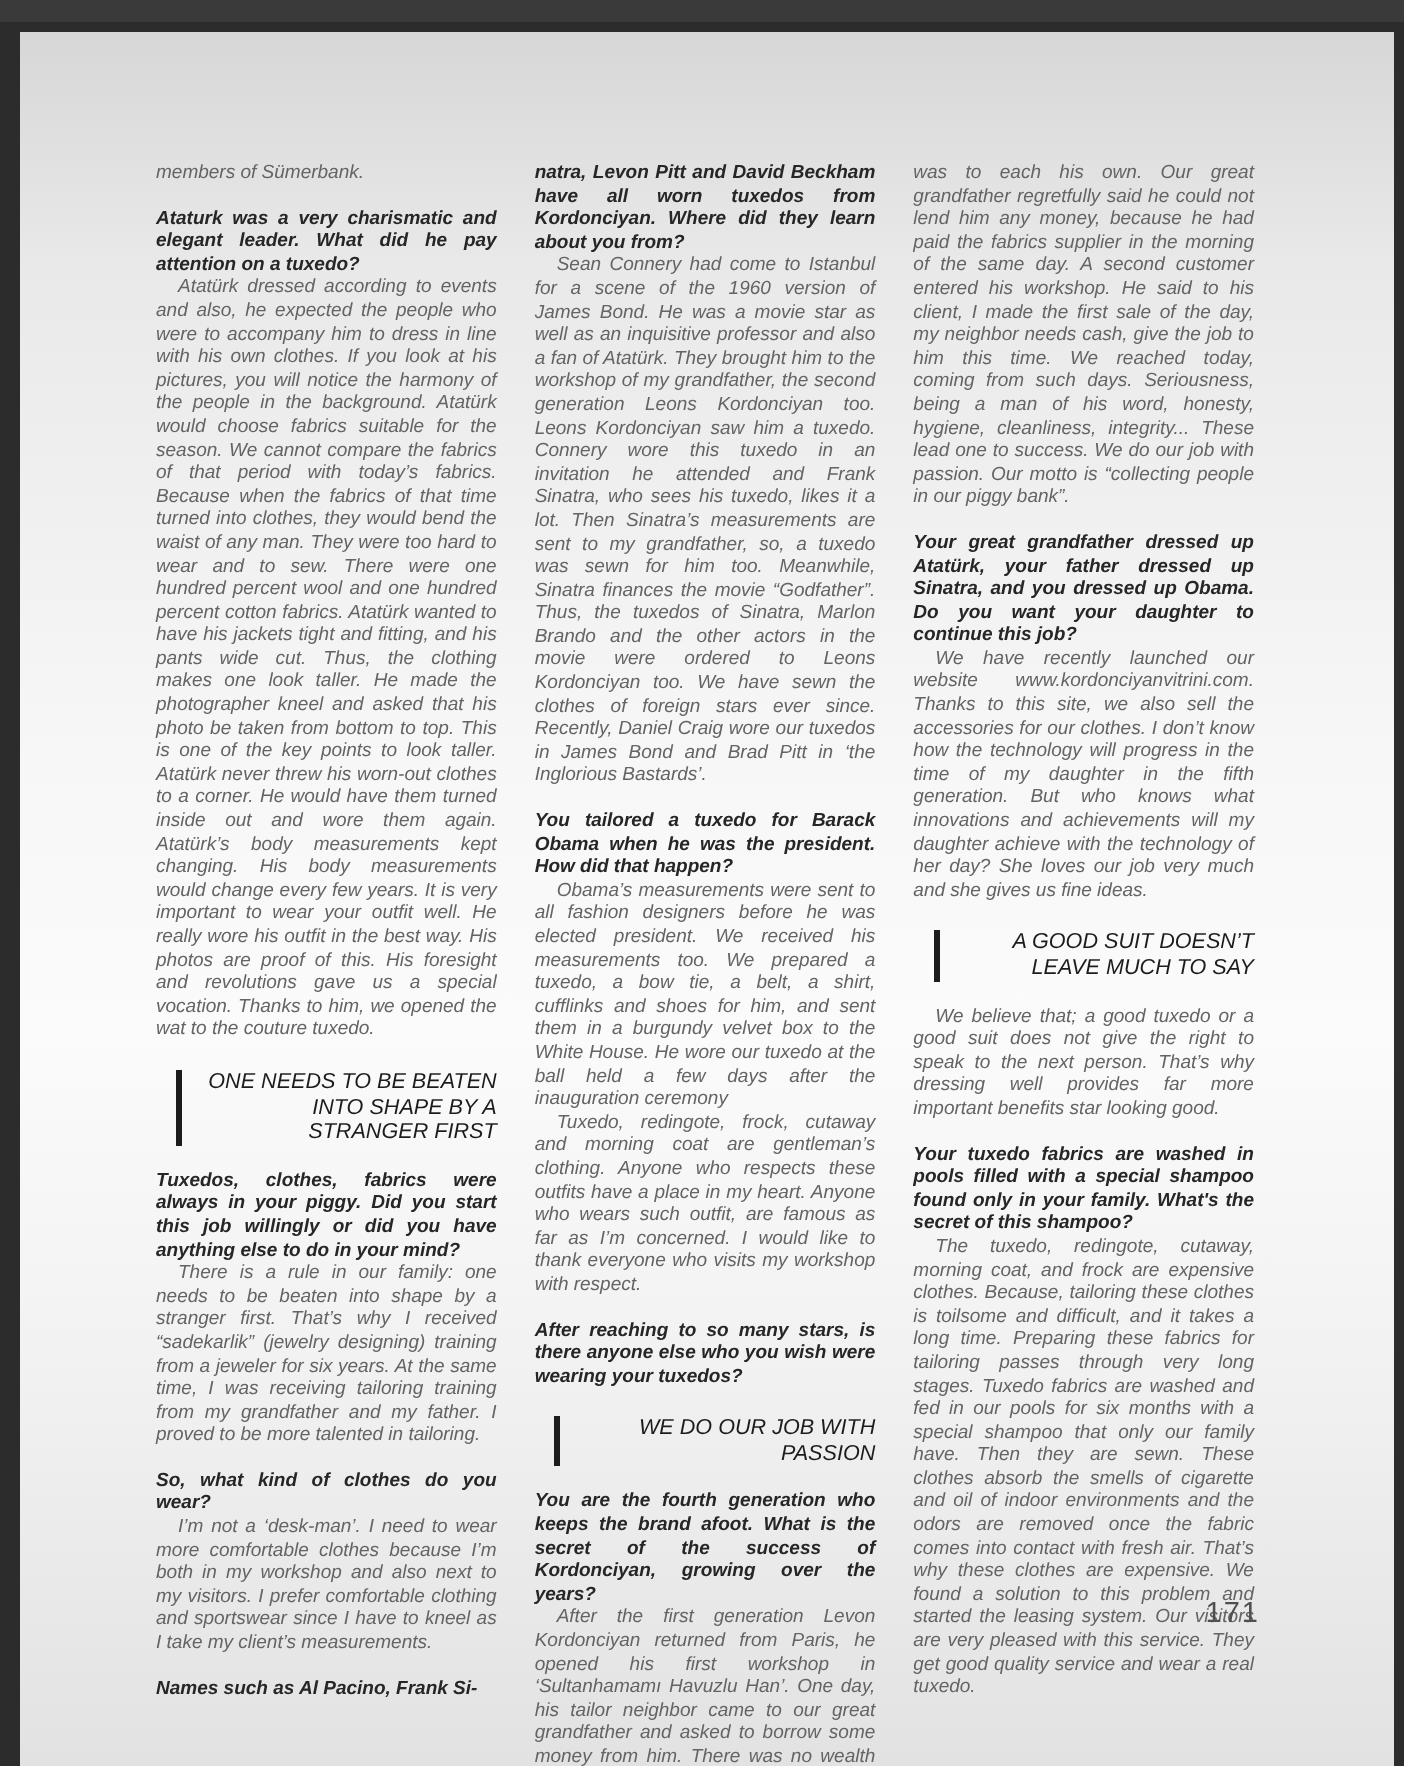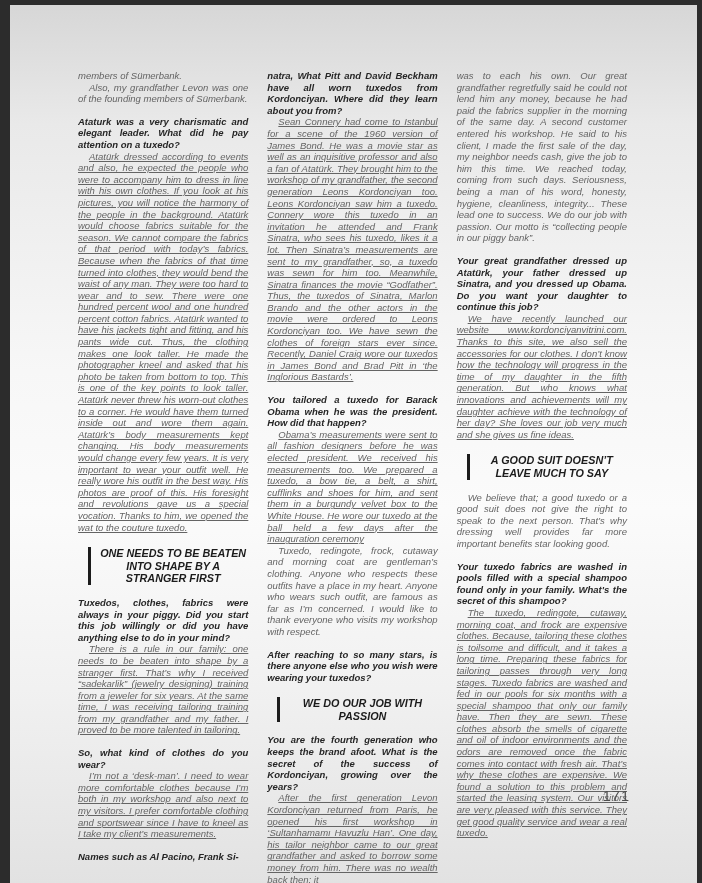--- a/index.html
+++ b/index.html
@@ -1,21 +1,21 @@
 <!DOCTYPE html>
 <html><head>
 <meta charset="utf-8">
 <style>
   html,body{margin:0;padding:0;}
   body{
     width:702px;height:883px;overflow:hidden;position:relative;
     font-family:"Liberation Sans",sans-serif;
     background:#3a3a3a;
   }
-  .canvas{position:absolute;inset:0;}
+  .canvas{position:absolute;inset:0;margin-top:11px;}
   .bg{
     position:absolute;inset:0;
     background:linear-gradient(180deg,#d6d6d6 0%,#e9e9e9 14%,#f7f7f7 42%,#fbfbfb 58%,#f1f1f1 78%,#e2e2e2 100%);
   }
   .bar{position:absolute;background:#2c2c2c;}
   .bar-top{top:0;left:0;right:0;height:5px;}
   .bar-left{top:0;left:0;bottom:0;width:10px;}
   .bar-right{top:0;right:0;bottom:0;width:5px;}
 
   .columns{
@@ -30,28 +30,28 @@
     text-align:justify;
     color:#646464;
     margin:0;
   }
   .block.body{text-indent:11px;}
   .block.cont{text-indent:0;}
   .block.question{
     font-weight:bold;color:#262626;
     margin-top:11px;
   }
-  .block.question + .block.body{margin-top:0;text-decoration:underline;}
+  .block.question + .block.body{margin-top:0;}
   .block.cont + .block.question,
   .block.body + .block.question{margin-top:11px;}
   .column .block:first-child{margin-top:0;}
   .block.pullquote{
-    font-weight:bold;color:#1c1c1c;
+    font-weight:normal;color:#1c1c1c;
     font-size:10.8px;line-height:12.6px;
-    text-align:center;
+    text-align:right;
     border-left:3px solid #1c1c1c;
     padding-left:7px;
     margin:14px 0 12px 10px;
   }
   .page-number{
     position:absolute;top:788px;right:72px;
     font-size:14.5px;color:#4f4f4f;letter-spacing:1px;
   }
 </style>
 </head>
@@ -59,32 +59,31 @@
 
 <div class="canvas">
   <div class="bg"></div>
   <div class="bar bar-top"></div>
   <div class="bar bar-left"></div>
   <div class="bar bar-right"></div>
 
   <div class="columns">
     <div class="column">
         <div class="block cont">members of Sümerbank.</div>
-        <div class="block body">Also, my grandfather Levon was one of the founding members of Sümerbank.</div>
         <div class="block question">Ataturk was a very charismatic and elegant leader. What did he pay attention on a tuxedo?</div>
         <div class="block body">Atatürk dressed according to events and also, he expected the people who were to accompany him to dress in line with his own clothes. If you look at his pictures, you will notice the harmony of the people in the background. Atatürk would choose fabrics suitable for the season. We cannot compare the fabrics of that period with today’s fabrics. Because when the fabrics of that time turned into clothes, they would bend the waist of any man. They were too hard to wear and to sew. There were one hundred percent wool and one hundred percent cotton fabrics. Atatürk wanted to have his jackets tight and fitting, and his pants wide cut. Thus, the clothing makes one look taller. He made the photographer kneel and asked that his photo be taken from bottom to top. This is one of the key points to look taller. Atatürk never threw his worn-out clothes to a corner. He would have them turned inside out and wore them again. Atatürk’s body measurements kept changing. His body measurements would change every few years. It is very important to wear your outfit well. He really wore his outfit in the best way. His photos are proof of this. His foresight and revolutions gave us a special vocation. Thanks to him, we opened the wat to the couture tuxedo.</div>
         <div class="block pullquote">ONE NEEDS TO BE BEATEN INTO SHAPE BY A STRANGER FIRST</div>
         <div class="block question">Tuxedos, clothes, fabrics were always in your piggy. Did you start this job willingly or did you have anything else to do in your mind?</div>
         <div class="block body">There is a rule in our family: one needs to be beaten into shape by a stranger first. That’s why I received “sadekarlik” (jewelry designing) training from a jeweler for six years. At the same time, I was receiving tailoring training from my grandfather and my father. I proved to be more talented in tailoring.</div>
         <div class="block question">So, what kind of clothes do you wear?</div>
         <div class="block body">I’m not a ‘desk-man’.  I need to wear more comfortable clothes because I’m both in my workshop and also next to my visitors. I prefer comfortable clothing and sportswear since I have to kneel as I take my client’s measurements.</div>
         <div class="block question">Names such as Al Pacino, Frank Si-</div>
       </div>
     <div class="column">
-        <div class="block question">natra, What Pitt and David Beckham have all worn tuxedos from Kordonciyan. Where did they learn about you from?</div>
+        <div class="block question">natra, Levon Pitt and David Beckham have all worn tuxedos from Kordonciyan. Where did they learn about you from?</div>
         <div class="block body">Sean Connery had come to Istanbul for a scene of the 1960 version of James Bond. He was a movie star as well as an inquisitive professor and also a fan of Atatürk. They brought him to the workshop of my grandfather, the second generation Leons Kordonciyan too. Leons Kordonciyan saw him a tuxedo. Connery wore this tuxedo in an invitation he attended and Frank Sinatra, who sees his tuxedo, likes it a lot. Then Sinatra’s measurements are sent to my grandfather, so, a tuxedo was sewn for him too. Meanwhile, Sinatra finances the movie “Godfather”. Thus, the tuxedos of Sinatra, Marlon Brando and the other actors in the movie were ordered to Leons Kordonciyan too. We have sewn the clothes of foreign stars ever since. Recently, Daniel Craig wore our tuxedos in James Bond and Brad Pitt in ‘the Inglorious Bastards’.</div>
         <div class="block question">You tailored a tuxedo for Barack Obama when he was the president. How did that happen?</div>
         <div class="block body">Obama’s measurements were sent to all fashion designers before he was elected president. We received his measurements too. We prepared a tuxedo, a bow tie, a belt, a shirt, cufflinks and shoes for him, and sent them in a burgundy velvet box to the White House. He wore our tuxedo at the ball held a few days after the inauguration ceremony</div>
         <div class="block body">Tuxedo, redingote, frock, cutaway and morning coat are gentleman’s clothing. Anyone who respects these outfits have a place in my heart. Anyone who wears such outfit, are famous as far as I’m concerned. I would like to thank everyone who visits my workshop with respect.</div>
         <div class="block question">After reaching to so many stars, is there anyone else who you wish were wearing your tuxedos?</div>
         <div class="block pullquote">WE DO OUR JOB WITH PASSION</div>
         <div class="block question">You are the fourth generation who keeps the brand afoot. What is the secret of the success of Kordonciyan, growing over the years?</div>
         <div class="block body">After the first generation Levon Kordonciyan returned from Paris, he opened his first workshop in ‘Sultanhamamı Havuzlu Han’. One day, his tailor neighbor came to our great grandfather and asked to borrow some money from him. There was no wealth back then; it</div>
       </div>
     <div class="column">

